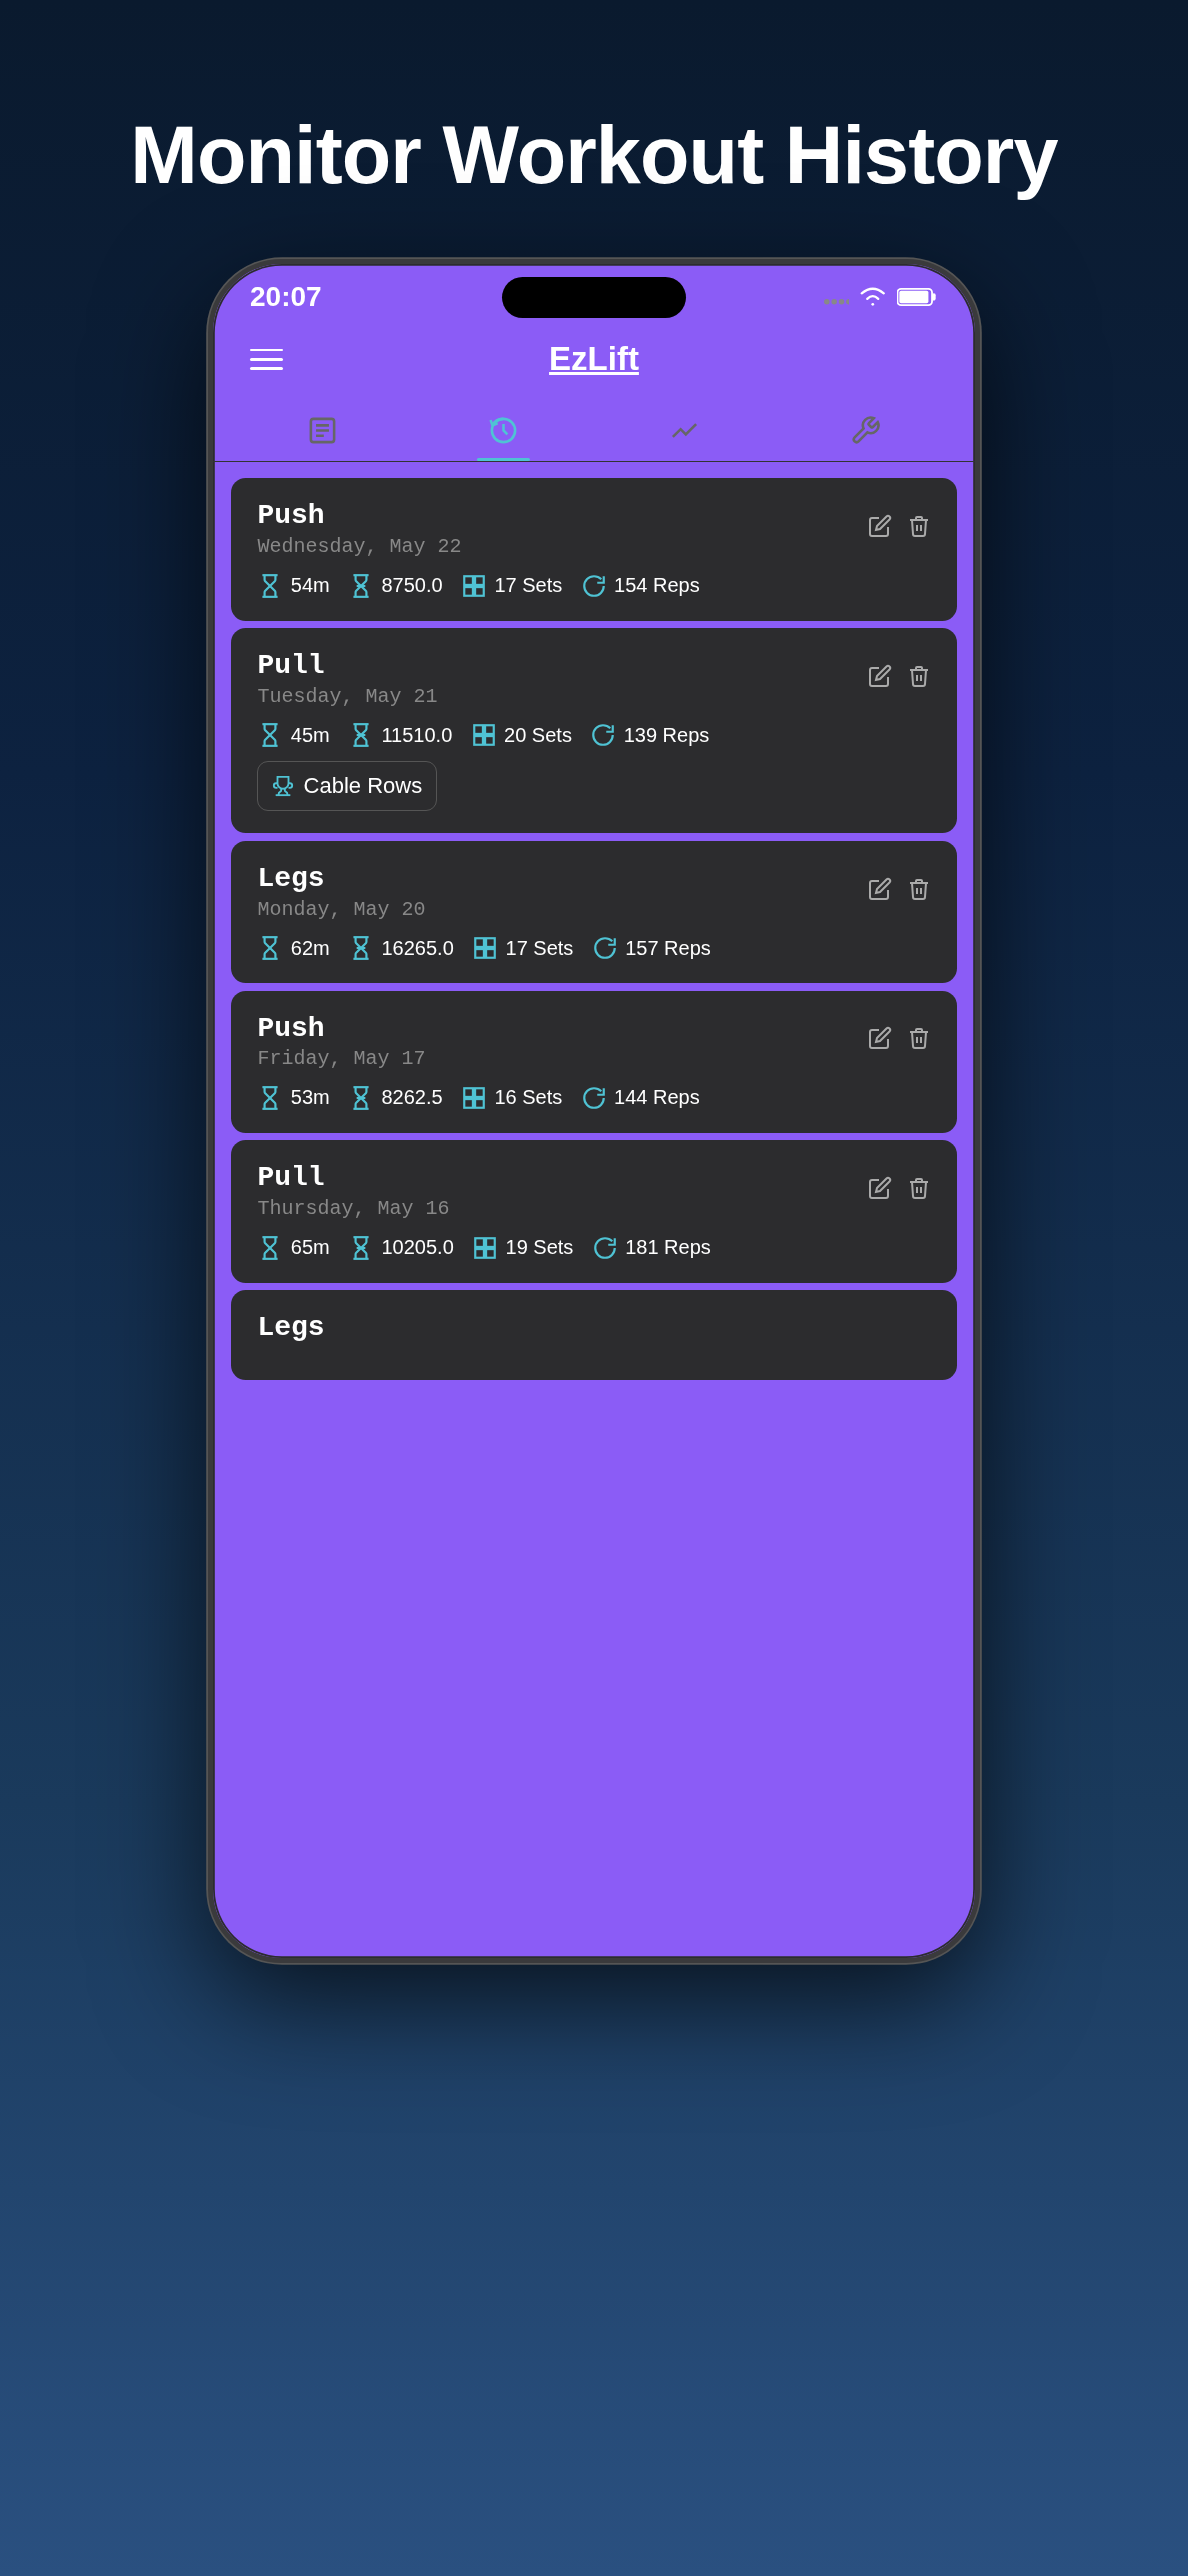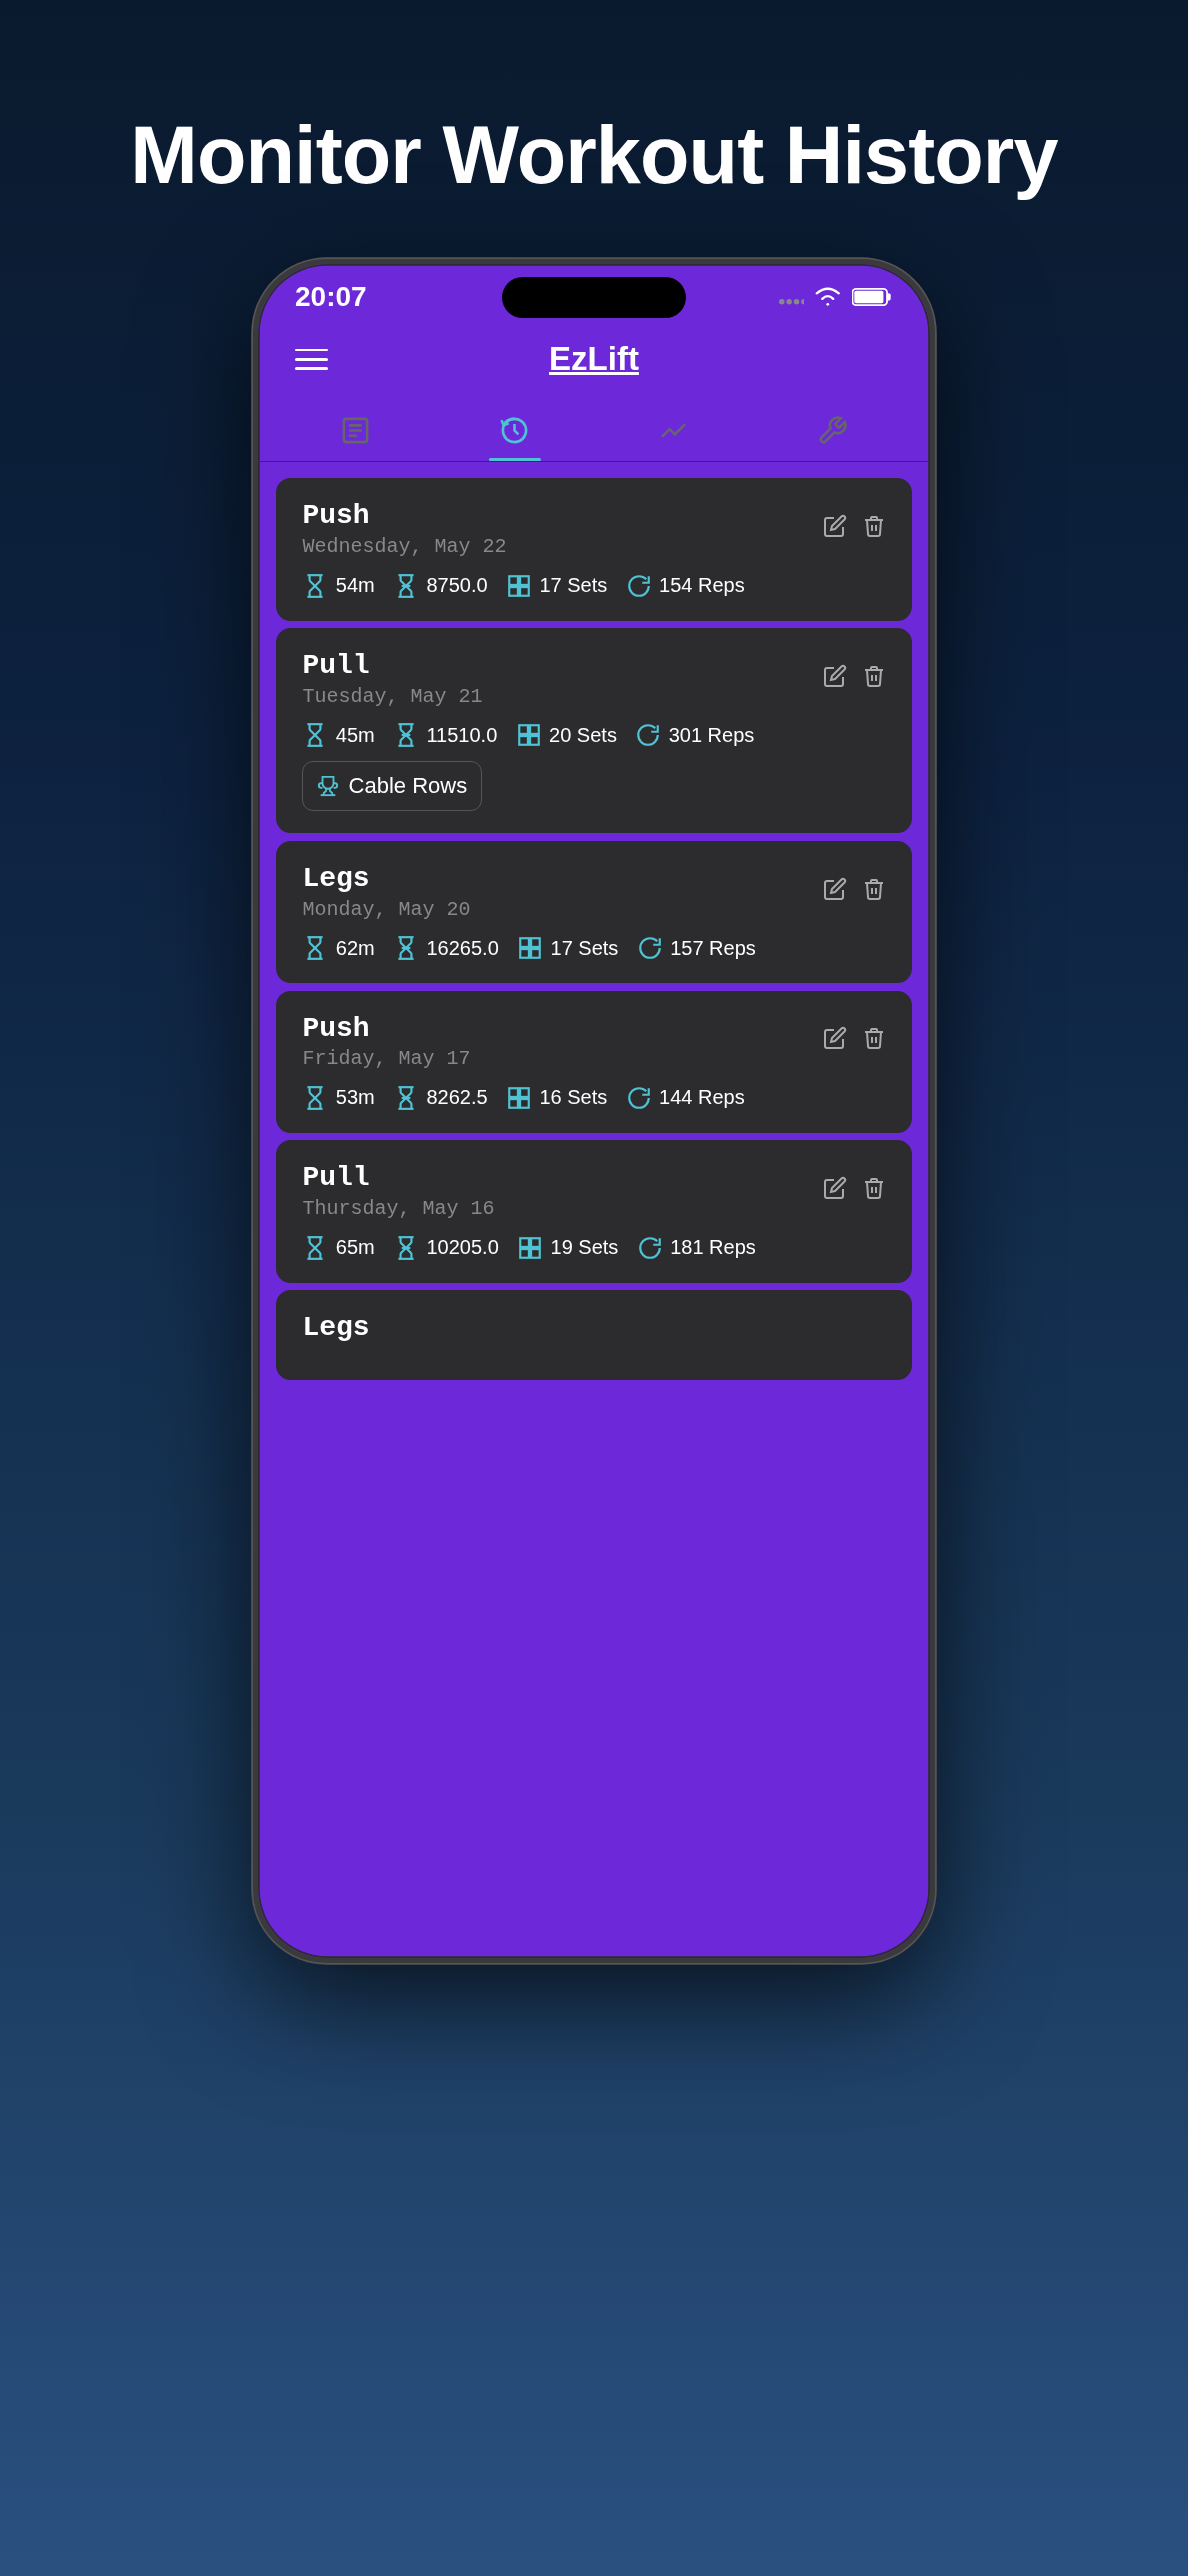--- a/index.html
+++ b/index.html
@@ -22,23 +22,23 @@
     }
 
     .page-title {
       font-size: 81px;
       font-weight: 800;
       line-height: 1.1;
       letter-spacing: -0.9px;
     }
 
     .phone-frame {
-      width: 682px;
+      width: 772px;
       min-height: 1704px;
-      background: #6d28d9;
+      background: #8b5cf6;
       border-radius: 74px;
       border: 5.5px solid #3a3a3c;
       box-shadow:
         0 0 0 1.8px #555,
         inset 0 0 0 1.8px #2c2c2e,
         0 37px 111px rgba(0,0,0,0.7);
       position: relative;
       overflow: hidden;
       flex-shrink: 0;
     }
@@ -417,21 +417,21 @@
             <rect x="3" y="13" width="8" height="8"></rect>
             <rect x="13" y="13" width="8" height="8"></rect>
           </svg>
           <span>20 Sets</span>
         </div>
         <div class="stat-item">
           <svg width="26" height="26" viewBox="0 0 24 24" fill="none" stroke="#4fc3d4" stroke-width="2">
             <path d="M21 12a9 9 0 1 1-9-9c2.52 0 4.93 1 6.74 2.74"></path>
             <polyline points="21 3 21 9 15 9"></polyline>
           </svg>
-          <span>301 Reps</span>
+          <span>139 Reps</span>
         </div>
       </div>
 
       <button class="badge-btn">
         <svg width="22" height="22" viewBox="0 0 24 24" fill="none" stroke="#4fc3d4" stroke-width="2">
           <path d="M6 9H4.5a2.5 2.5 0 0 0 0 5H6"></path>
           <path d="M18 9h1.5a2.5 2.5 0 0 1 0 5H18"></path>
           <path d="M4 22h16"></path>
           <path d="M10 14.66V17c0 .55-.47.98-.97 1.21C7.85 18.75 7 20.24 7 22"></path>
           <path d="M14 14.66V17c0 .55.47.98.97 1.21C16.15 18.75 17 20.24 17 22"></path>

